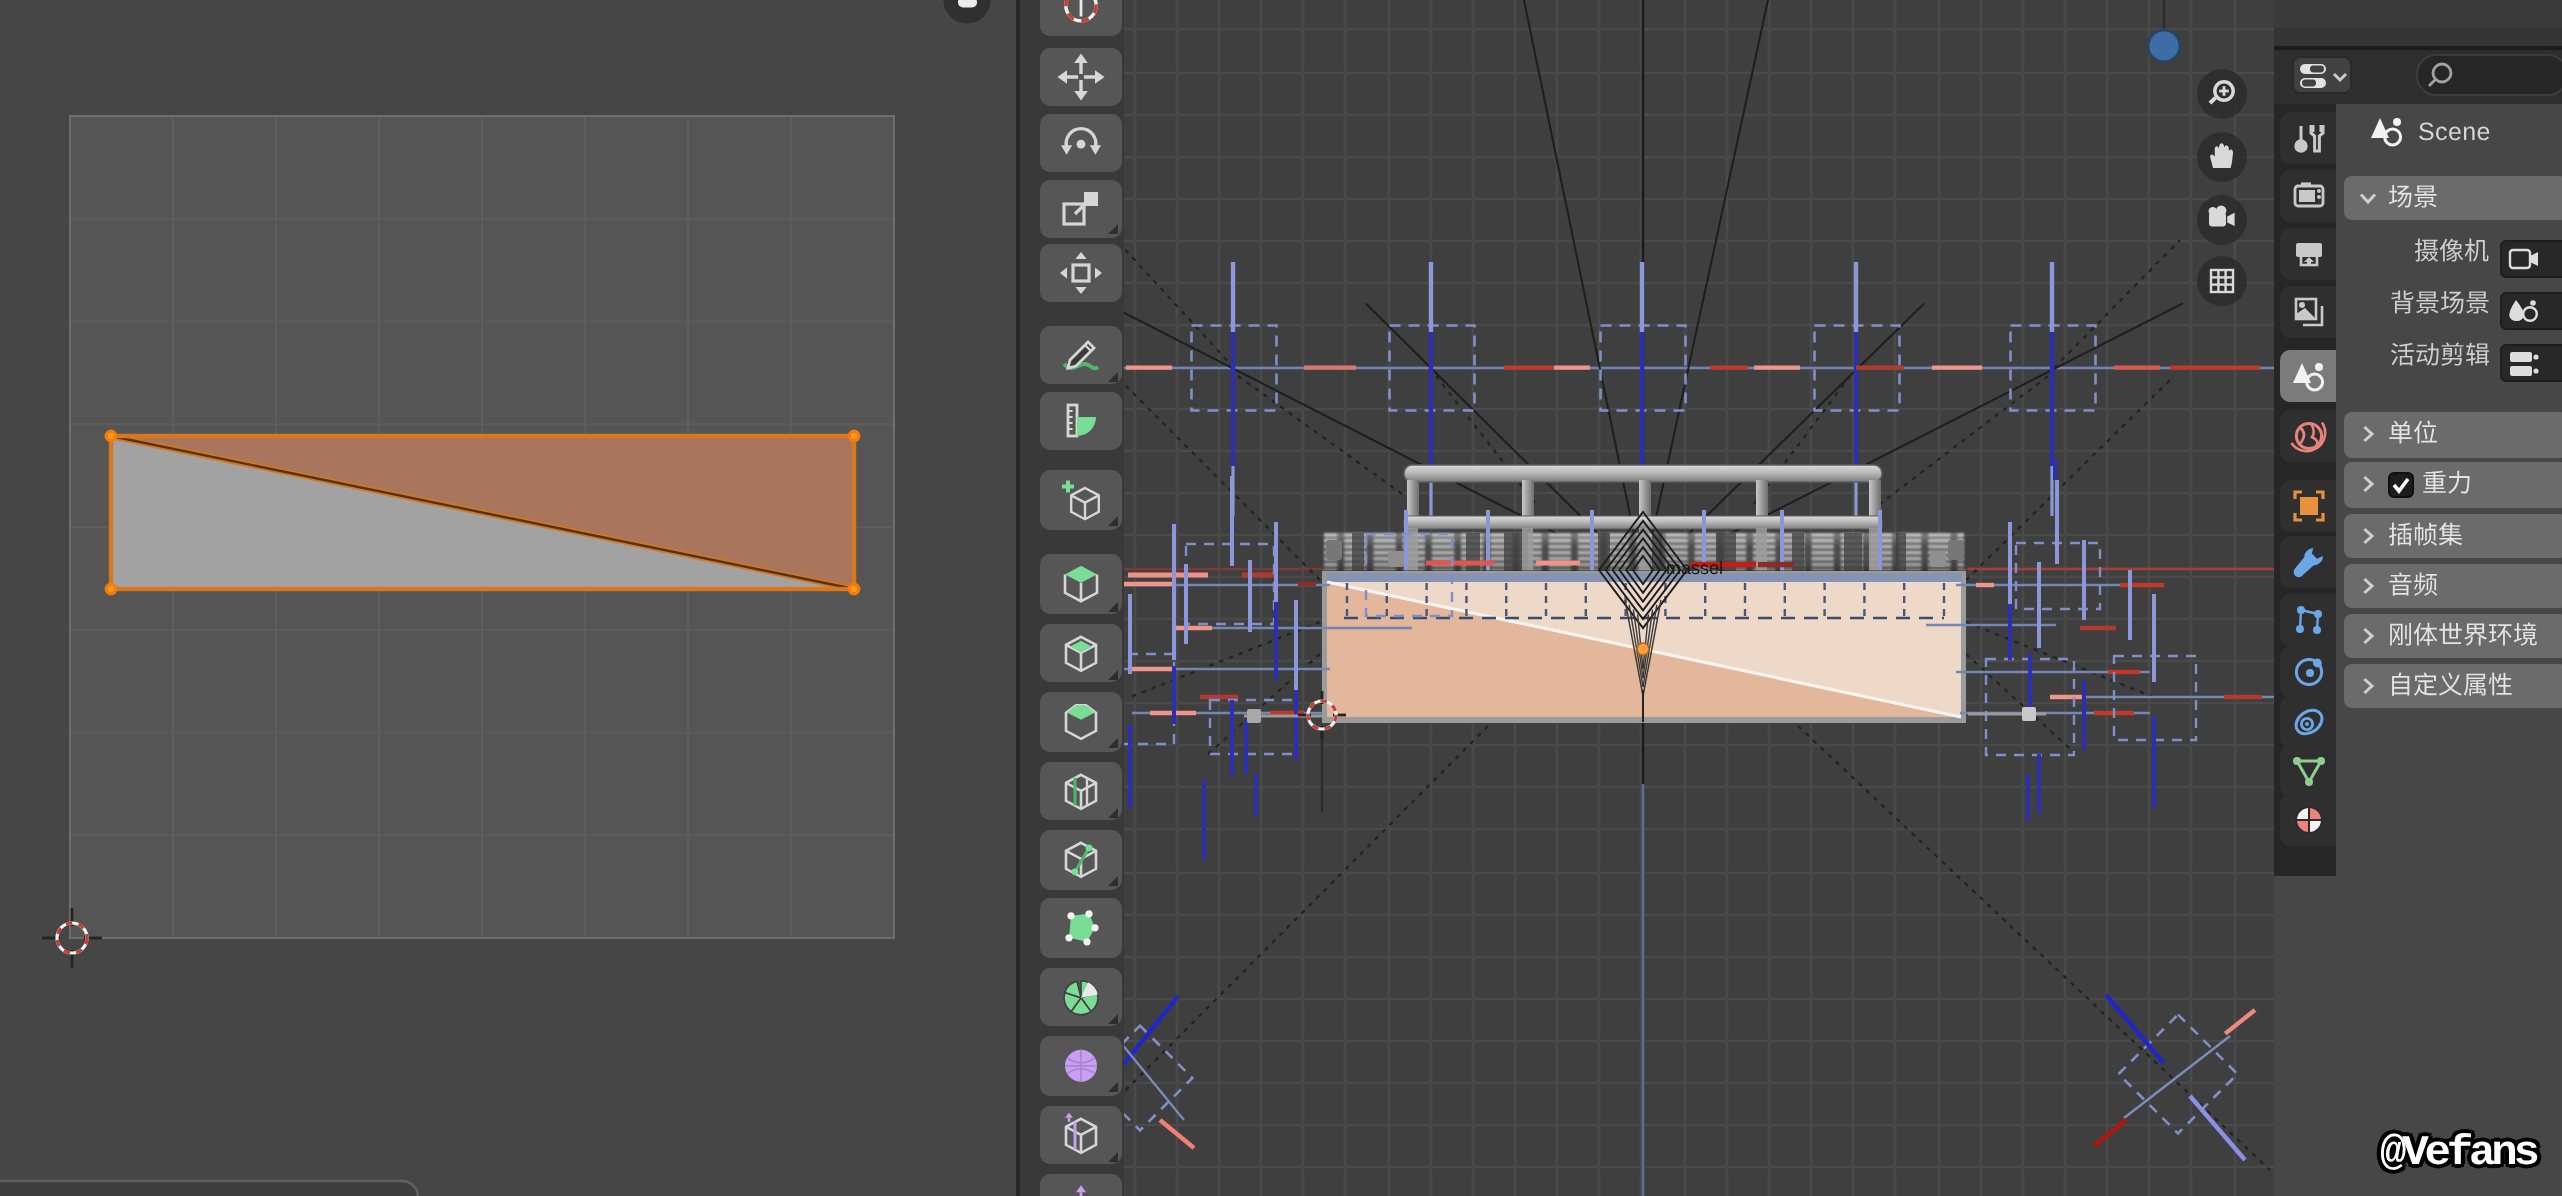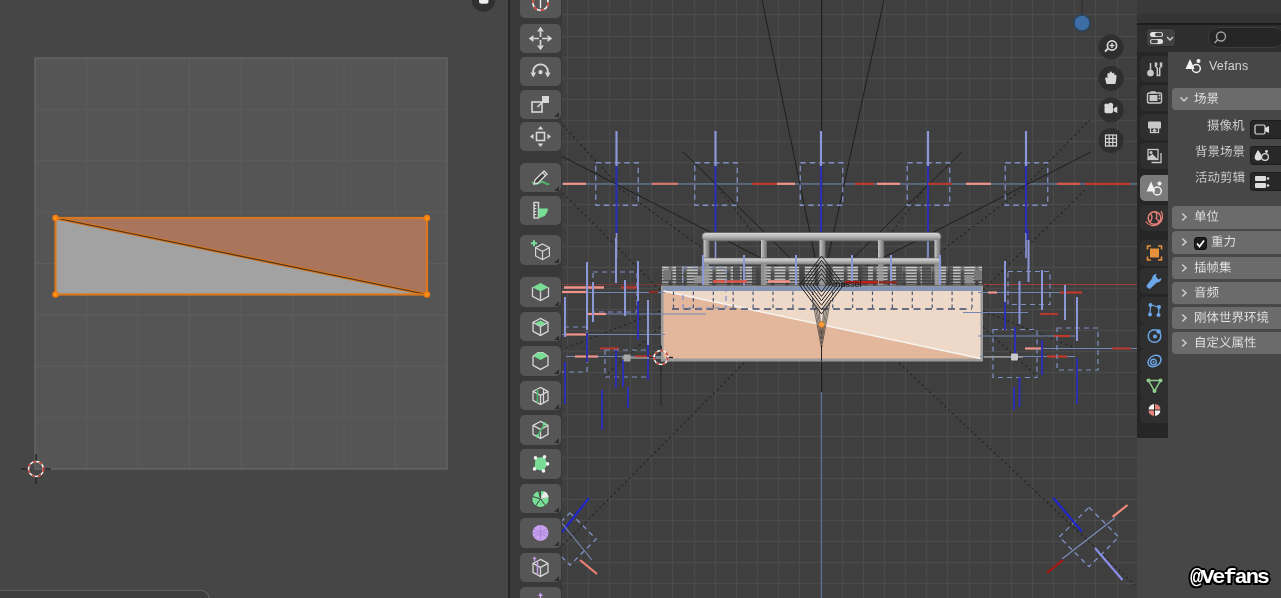--- a/index.html
+++ b/index.html
@@ -739,21 +739,21 @@
     <div id="search"><svg width="24" height="20" viewBox="0 0 24 20">
       <circle cx="12" cy="8.5" r="4.5" fill="none" stroke="#a2a2a2" stroke-width="1.4"></circle>
       <line x1="8.7" y1="11.8" x2="5.5" y2="15" stroke="#a2a2a2" stroke-width="1.4"></line>
     </svg></div>
     <div class="pcrumb">
         <svg width="17" height="17" viewBox="-8.5 -8.5 17 17" style="margin-right:7px">
           <path d="M -3.5 -6.5 L 1 3.5 L -8 3.5 Z" fill="#f2f2f2"></path>
           <circle cx="2.8" cy="3" r="4" fill="none" stroke="#f2f2f2" stroke-width="1.5"></circle>
           <circle cx="5" cy="-4.5" r="2" fill="#f2f2f2"></circle>
         </svg>
-        <span class="crumbtext">Vefans</span>
+        <span class="crumbtext">Scene</span>
       </div>
       <div class="phead" style="top:87.5px">
         <svg class="chevsvg" width="10" height="10" viewBox="0 0 10 10">
           <path d="M 1.5 3.2 L 5 7 L 8.5 3.2" stroke="#cfcfcf" stroke-width="1.5" fill="none"></path>
         </svg>
         <svg width="25" height="14" viewBox="0 0 25 14" style="vertical-align:top">
           <path transform="translate(0.0,10.8) scale(0.01250,-0.01250)" d="M411 434C420 442 452 446 498 446H569C527 336 455 245 363 185L351 243L244 203V525H354V596H244V828H173V596H50V525H173V177C121 158 74 141 36 129L61 53C147 87 260 132 365 174L363 183C379 173 406 153 417 141C513 211 595 316 640 446H724C661 232 549 66 379 -36C396 -46 425 -67 437 -79C606 34 725 211 794 446H862C844 152 823 38 797 10C787 -2 778 -5 762 -4C744 -4 706 -4 665 0C677 -20 685 -50 686 -71C728 -73 769 -74 793 -71C822 -68 842 -60 861 -36C896 5 917 129 938 480C939 491 940 517 940 517H538C637 580 742 662 849 757L793 799L777 793H375V722H697C610 643 513 575 480 554C441 529 404 508 379 505C389 486 405 451 411 434Z" fill="#e4e4e4"></path>
           <path transform="translate(12.5,10.8) scale(0.01250,-0.01250)" d="M242 640H755V576H242ZM242 753H755V690H242ZM265 290H736V195H265ZM623 66C715 31 830 -26 888 -66L939 -17C877 24 761 78 671 110ZM291 114C231 66 132 20 44 -9C61 -21 87 -48 100 -63C185 -28 292 29 359 86ZM433 506C443 493 453 477 462 461H56V399H941V461H543C533 482 518 505 502 524H830V804H170V524H487ZM193 346V140H462V-6C462 -17 459 -20 445 -21C431 -22 382 -22 330 -20C340 -37 350 -61 353 -80C424 -80 470 -80 499 -70C529 -61 538 -45 538 -8V140H811V346Z" fill="#e4e4e4"></path>
         </svg>
       </div>

